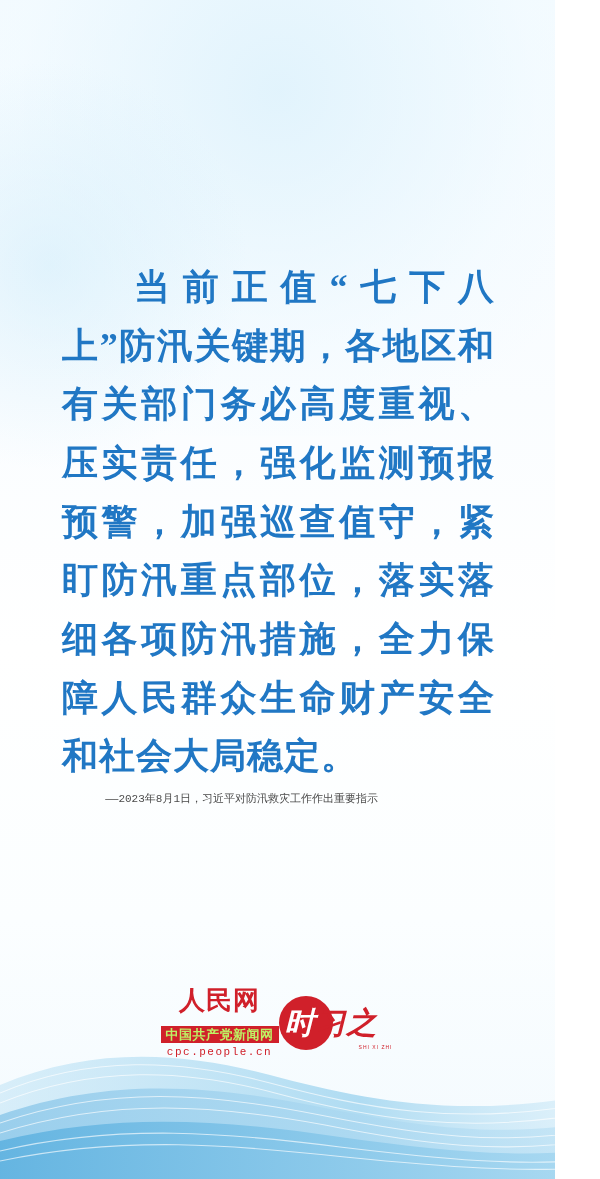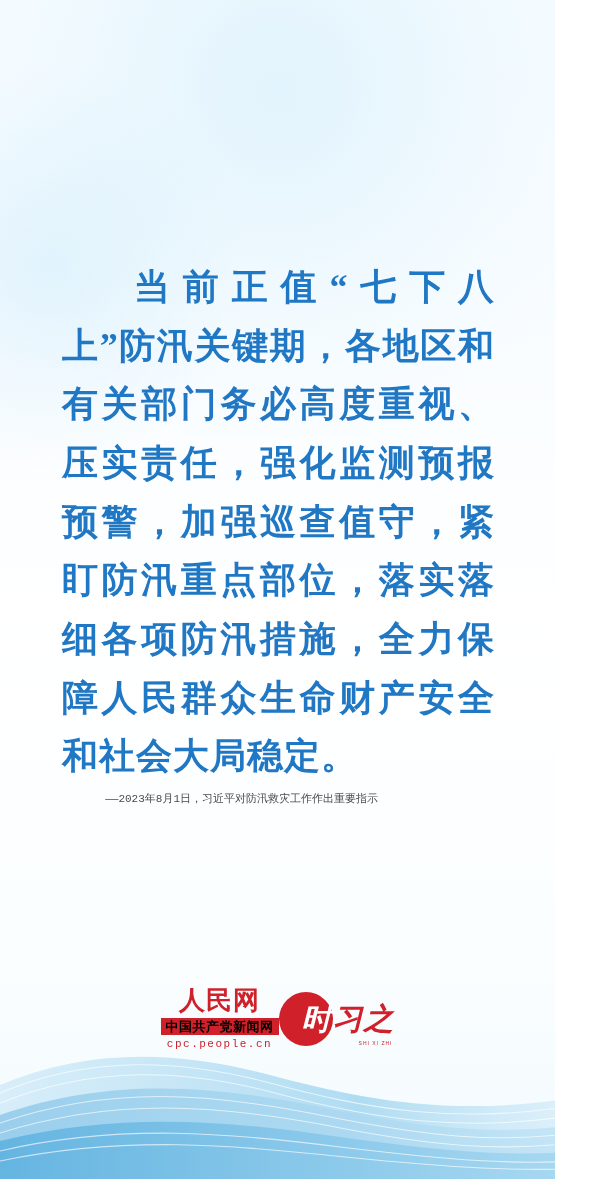--- a/index.html
+++ b/index.html
@@ -84,41 +84,41 @@
     line-height: 1;
   }
   .lp-main {
     font-size: 26px;
     font-weight: 700;
     color: #d0202a;
     letter-spacing: 1px;
     font-family: "Liberation Serif", "DejaVu Serif", serif;
   }
   .lp-sub {
-    margin-top: 4px;
+    margin-top: 12px;
     font-size: 13px;
     font-weight: 700;
-    color: #000000;
+    color: #bef264;
     background: #d0202a;
     padding: 2px 5px;
     letter-spacing: 0.5px;
     font-family: "Liberation Sans", sans-serif;
   }
   .lp-url {
     margin-top: 4px;
     font-size: 11px;
     color: #d0202a;
     letter-spacing: 1.5px;
     font-family: Liberation Mono, monospace;
   }
   .logo-shixi {
     position: relative;
     display: flex;
     align-items: center;
-    justify-content: flex-end;
+    justify-content: flex-start;
     width: 116px;
     height: 62px;
   }
   .shixi-circle {
     position: absolute;
     left: 0;
     top: 4px;
     width: 54px;
     height: 54px;
     border-radius: 50%;

